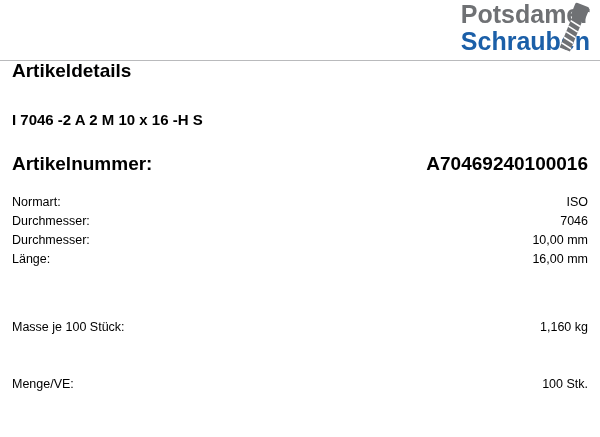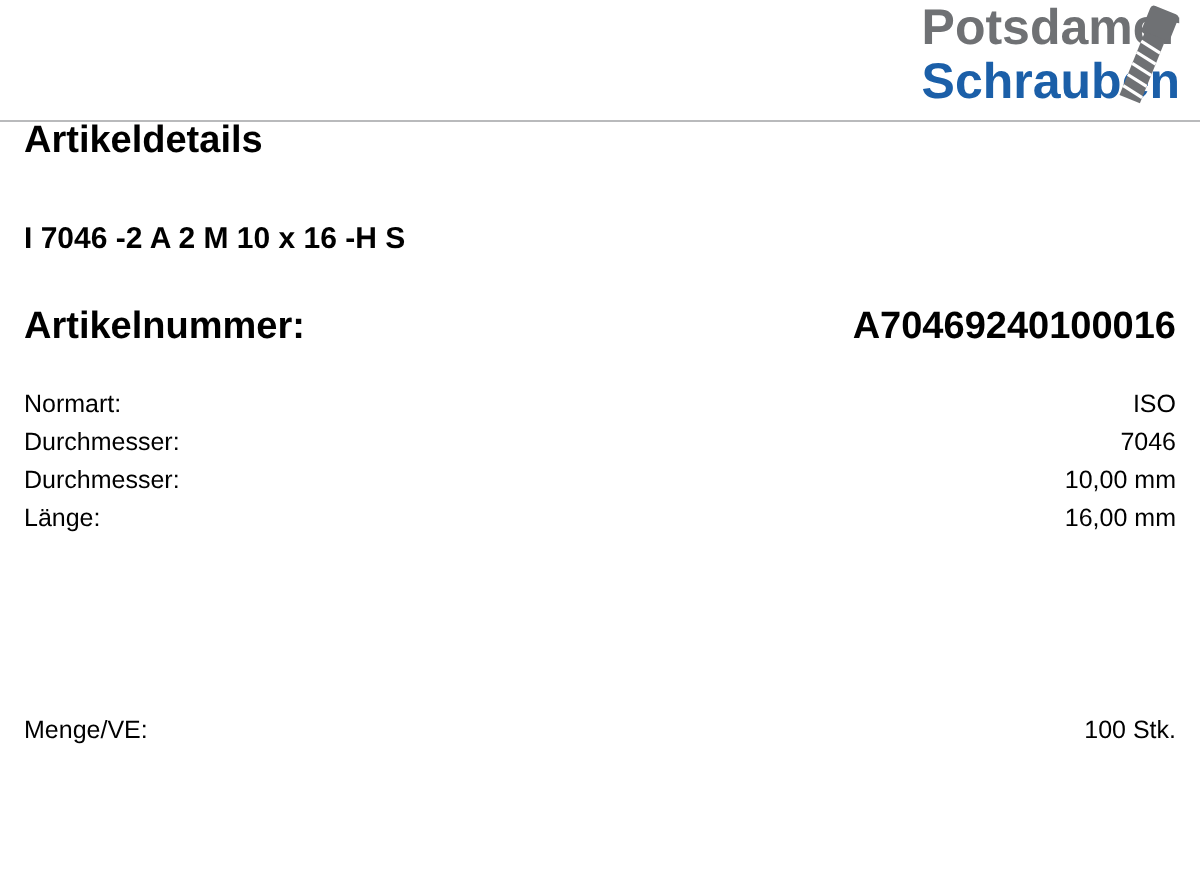--- a/index.html
+++ b/index.html
@@ -151,20 +151,24 @@
 
       <tr class="gap gap-big">
           <td>&nbsp;</td>
           <td></td>
         </tr>
       <tr class="gap">
           <td>&nbsp;</td>
           <td></td>
         </tr>
 
+      <tr>
+        <td class="lbl">Masse je 100 Stück:</td>
+        <td class="val">1,160 kg</td>
+      </tr>
 
       <tr class="gap">
           <td>&nbsp;</td>
           <td></td>
         </tr>
       <tr class="gap">
           <td>&nbsp;</td>
           <td></td>
         </tr>
 

